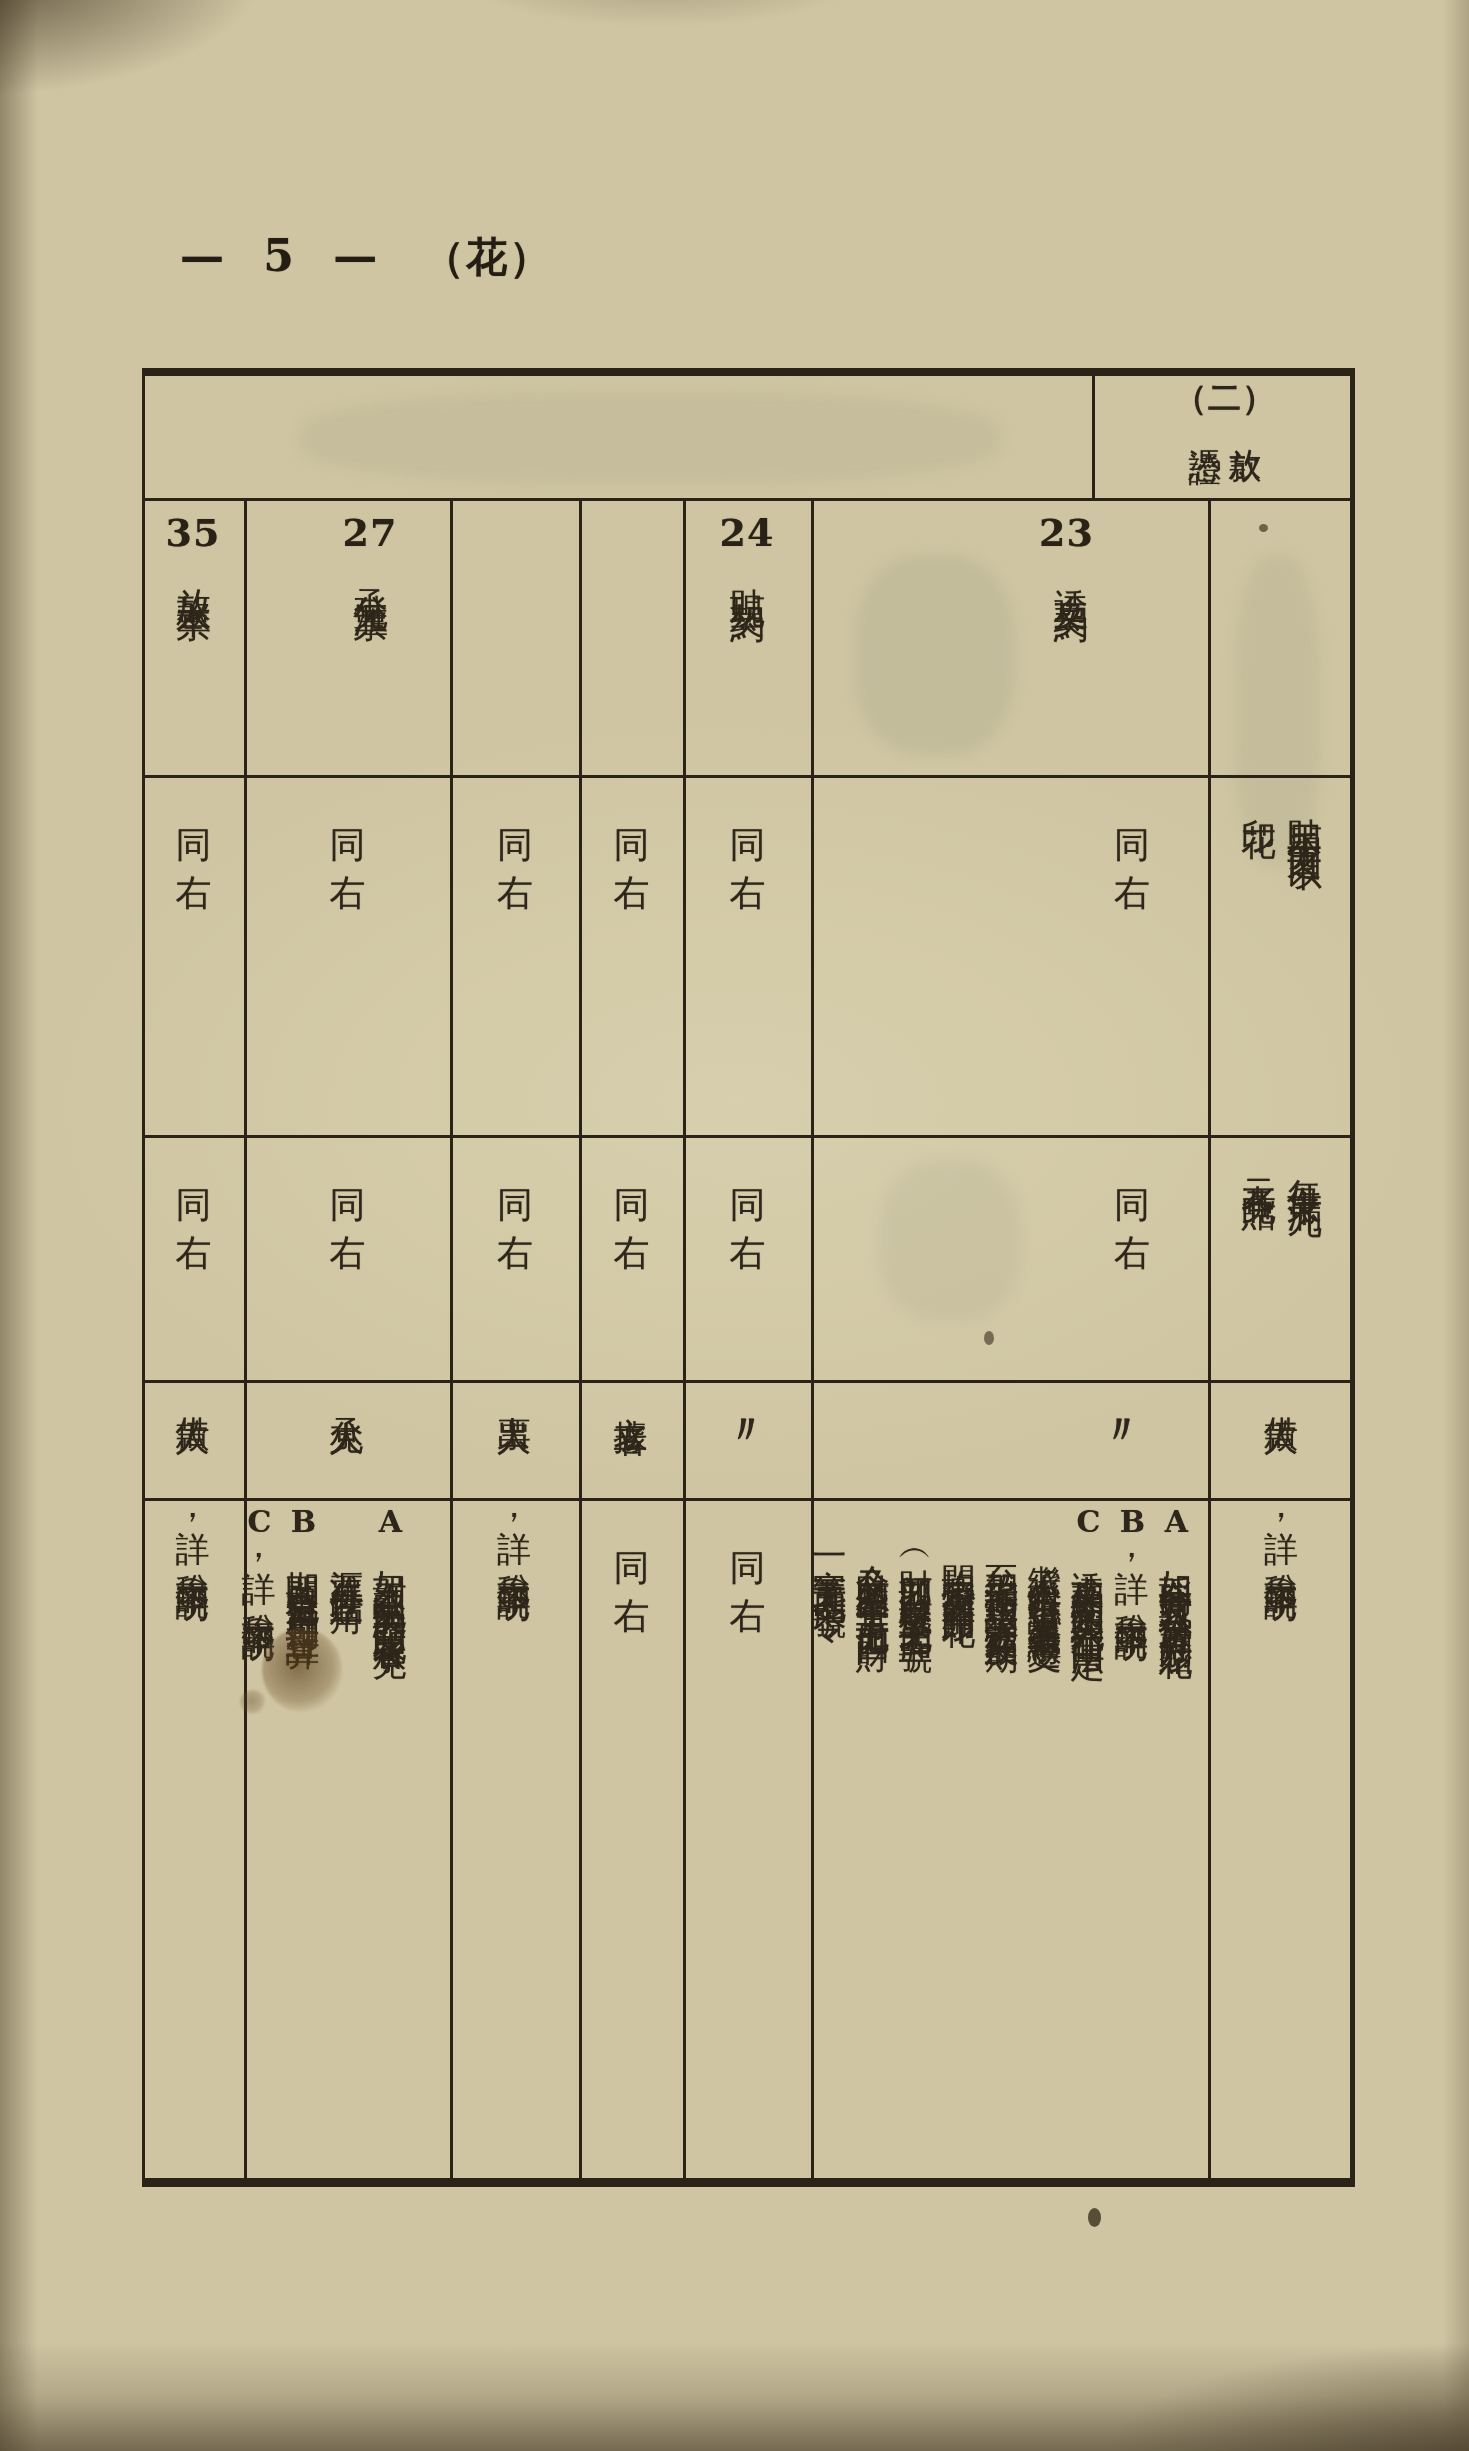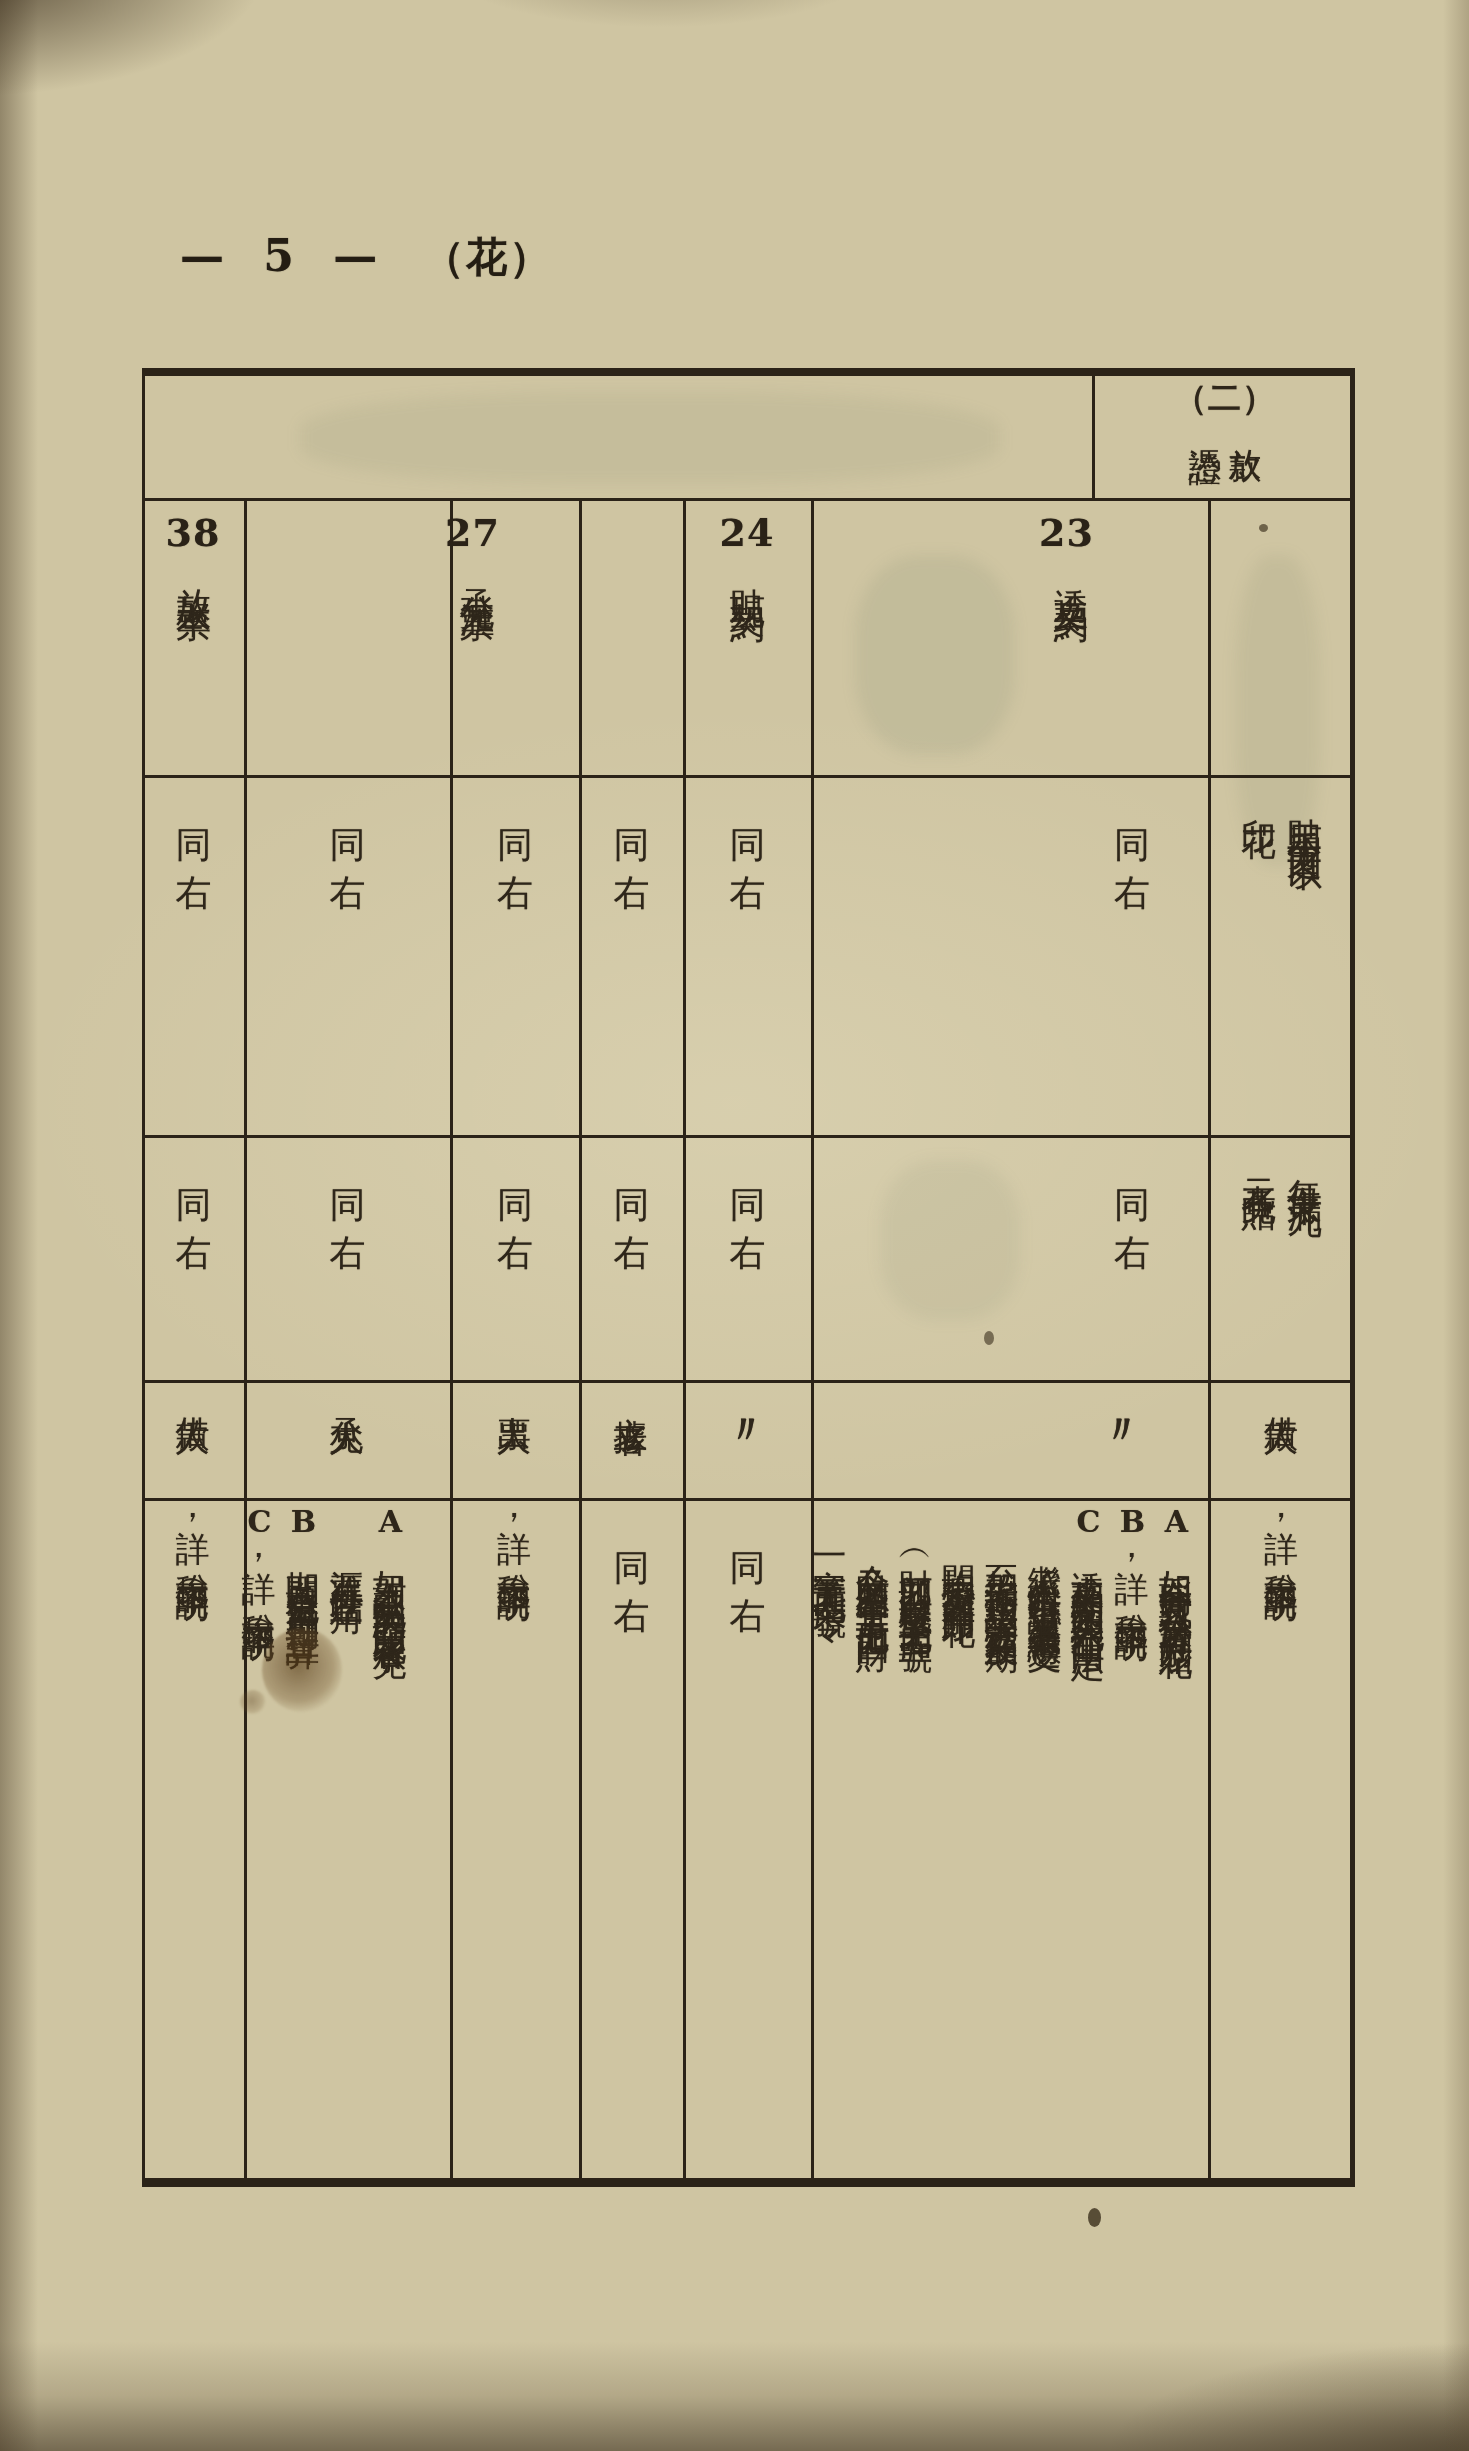--- a/index.html
+++ b/index.html
@@ -93,26 +93,26 @@
 
     <div class="sec ink" style="left:953px;top:0;width:260px;height:130px;">
       <div class="secnum">（二）</div>
       <div class="sectext v">
         <span class="hline">放款</span>
         <span class="hline">憑證</span>
       </div>
     </div>
 
     <div class="hcell ink" style="left:0;top:130px;width:102px;height:277px;">
-      <div class="hnum">38</div>
+      <div class="hnum">35</div>
       <div class="htext v">
           <span class="hline">放款本票</span>
         </div>
     </div>
-    <div class="hcell ink" style="left:118px;top:130px;width:240px;height:277px;align-items:flex-end;">
+    <div class="hcell ink" style="left:108px;top:130px;width:240px;height:277px;">
       <div class="hnum">27</div>
       <div class="htext v">
           <span class="hline">承兌滙票</span>
         </div>
     </div>
     <div class="hcell ink" style="left:541px;top:130px;width:128px;height:277px;">
       <div class="hnum">24</div>
       <div class="htext v">
           <span class="hline">貼現契約</span>
         </div>

